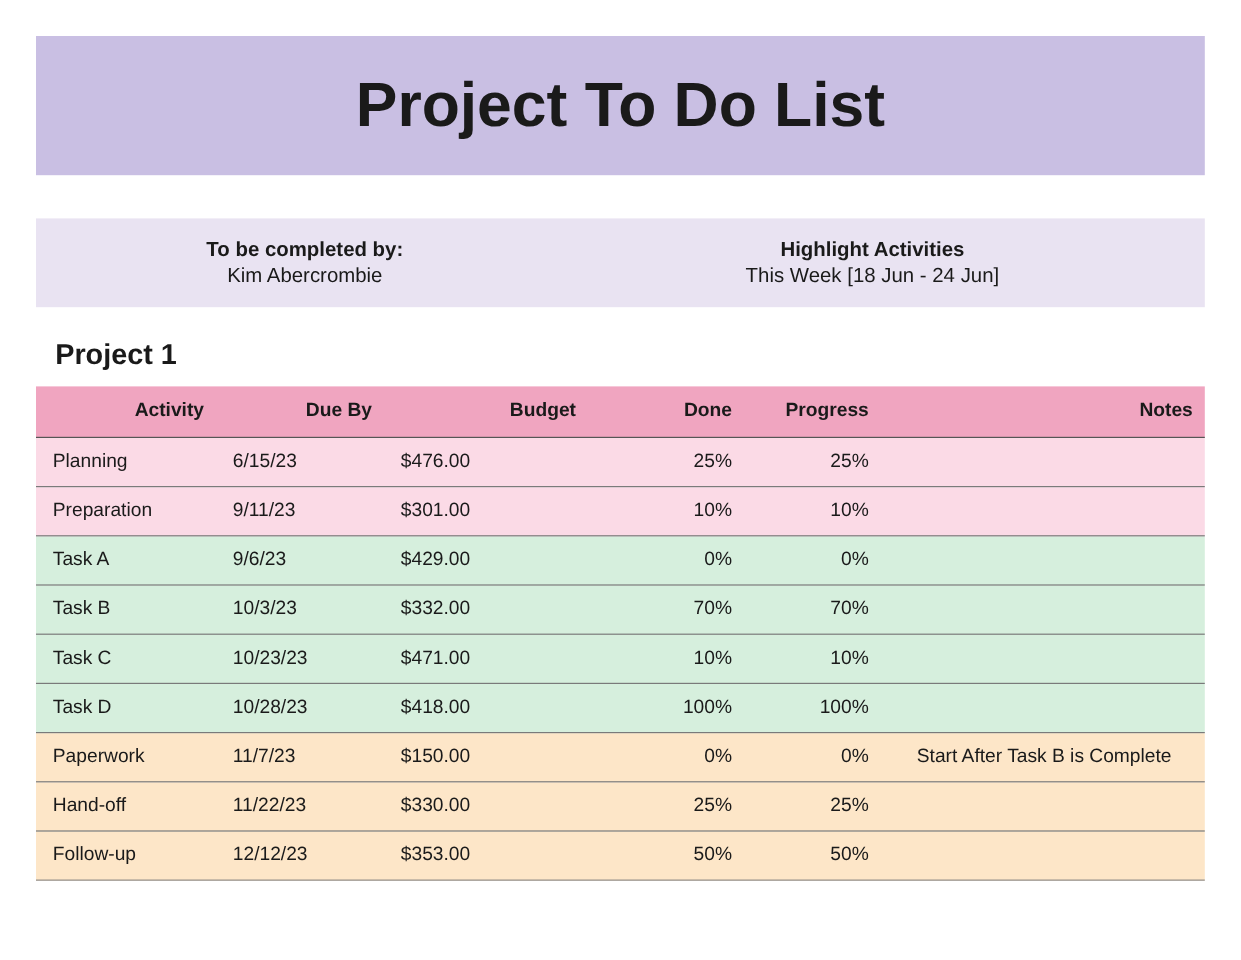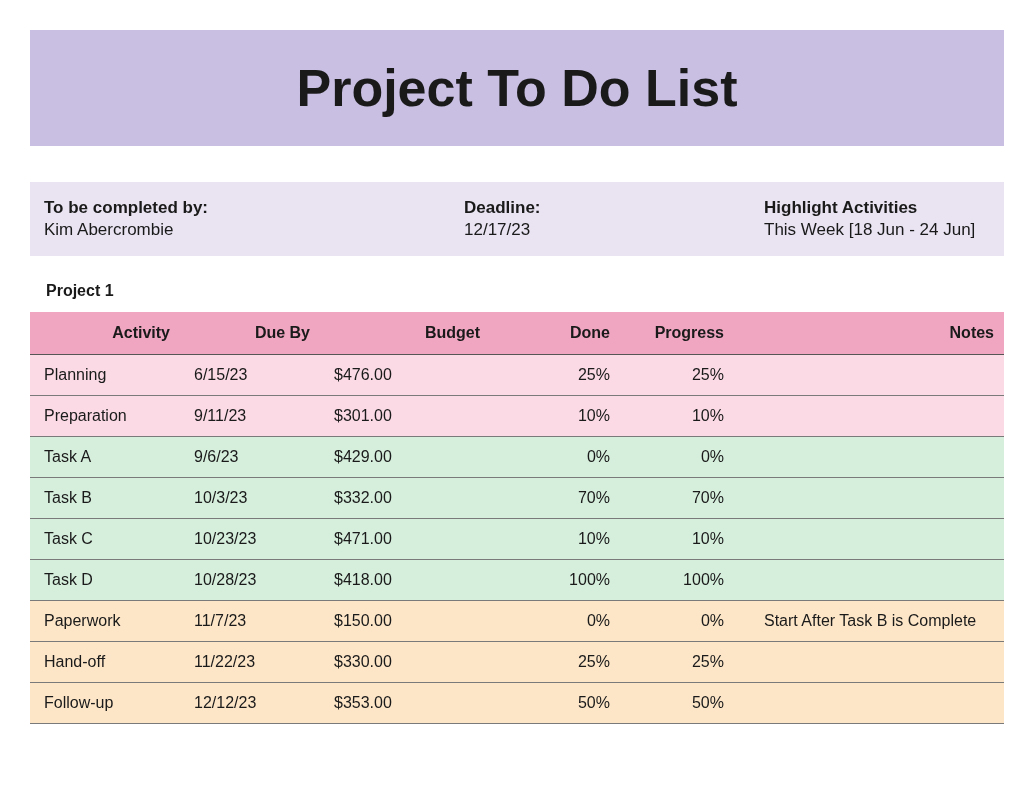--- a/index.html
+++ b/index.html
@@ -24,28 +24,28 @@
     font-family: "Trebuchet MS", "Segoe UI", sans-serif;
   }
   .info-bar {
     margin: 36px 30px 0 30px;
     background: #e9e3f2;
     display: flex;
     padding: 16px 14px;
     font-size: 17px;
     color: #1a1a1a;
   }
-  .info-block { display: flex; flex-direction: column; gap: 2px; }
+  .info-block { display: flex; flex-direction: column; gap: 2px; text-align: center; }
   .info-block .label { font-weight: 700; }
   .info-left { flex: 0 0 420px; }
   .info-mid  { flex: 0 0 300px; }
   .info-right{ flex: 1; }
   .project-title {
     margin: 26px 0 10px 46px;
-    font-size: 16px;
+    font-size: 24px;
     font-weight: 700;
     color: #1a1a1a;
   }
   table {
     border-collapse: collapse;
     width: calc(100% - 60px);
     margin: 12px 30px 0 30px;
     font-size: 16px;
   }
   thead tr { background: #f0a5c0; }
@@ -77,24 +77,20 @@
 <body>
 
 <div class="title-bar">
   <h1>Project To Do List</h1>
 </div>
 
 <div class="info-bar">
   <div class="info-block info-left">
     <span class="label">To be completed by:</span>
     <span>Kim Abercrombie</span>
-  </div>
-  <div class="info-block info-mid">
-    <span class="label">Deadline:</span>
-    <span>12/17/23</span>
   </div>
   <div class="info-block info-right">
     <span class="label">Highlight Activities</span>
     <span>This Week [18 Jun - 24 Jun]</span>
   </div>
 </div>
 
 <div class="project-title">Project 1</div>
 
 <table>

